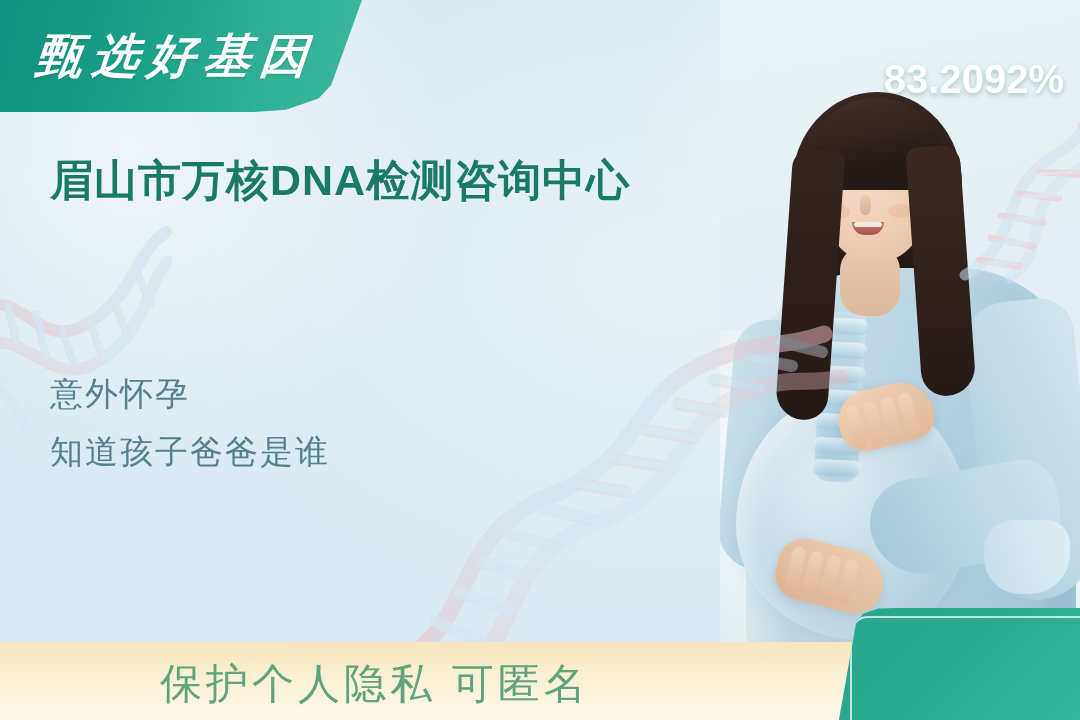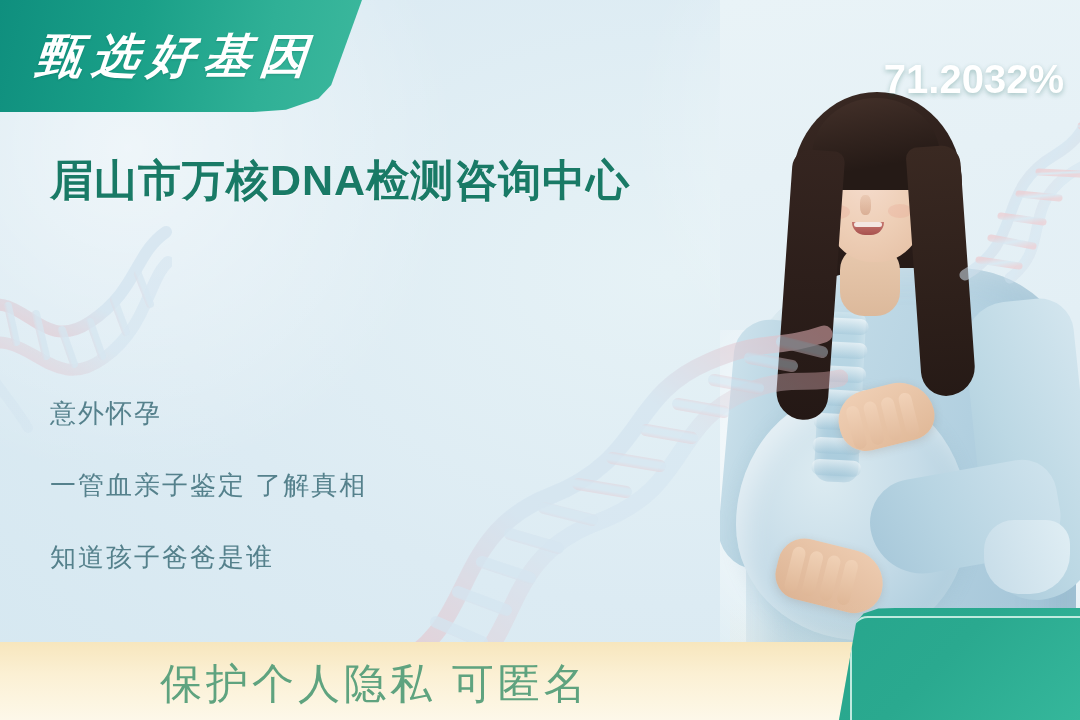--- a/index.html
+++ b/index.html
@@ -201,24 +201,23 @@
     white-space:nowrap;
     text-shadow:0 1px 0 rgba(255,255,255,.5);
   }
 
   
   #copy{
     position:absolute; left:50px; top:372px;
     display:flex; flex-direction:column; gap:13px;
   }
   #copy .line{
-    font-size:26px; font-weight:300; letter-spacing:2px;
+    font-size:33px; font-weight:300; letter-spacing:2px;
     color:#55818c;
     white-space:nowrap;
-    margin-top:24px;
   }
 
   
   #bottom-bar{
     position:absolute; left:0; bottom:0; width:1080px; height:78px;
     background:linear-gradient(180deg,#f7e6bd 0%, #fbf0d4 42%, #fdf8e9 100%);
     margin-top:24px;
   }
   #bottom-bar-text{
     position:absolute; left:160px; top:14px;
@@ -392,25 +391,24 @@
   </svg>
 
   <div id="brand-banner">
     <div id="brand-text">甄选好基因</div>
   </div>
 
   <div id="headline">眉山市万核DNA检测咨询中心</div>
 
   <div id="copy">
     <div class="line">意外怀孕</div>
-    <div class="line">一管血亲子鉴定 了解真相</div>
     <div class="line">知道孩子爸爸是谁</div>
   </div>
 
   <div id="bottom-bar">
     <div id="bottom-bar-text">保护个人隐私 可匿名</div>
   </div>
 
   <div id="accuracy-badge"></div>
   <div id="accuracy-outline"></div>
-  <div id="accuracy-value">71.2032%</div>
+  <div id="accuracy-value">83.2092%</div>
 
 </div>
 
 </body></html>

